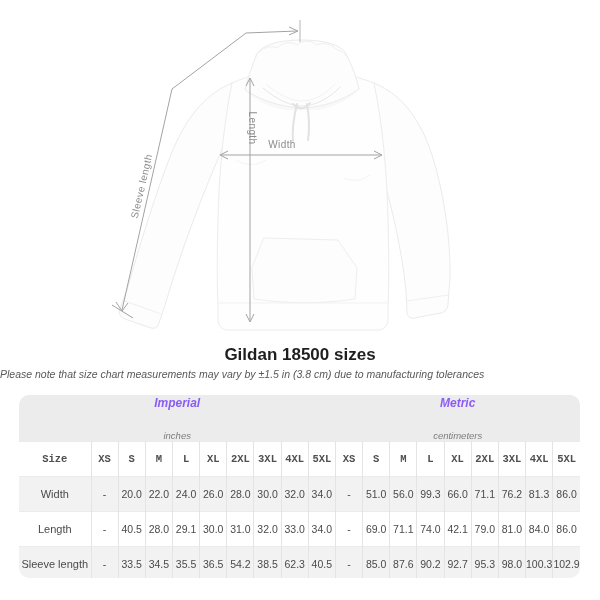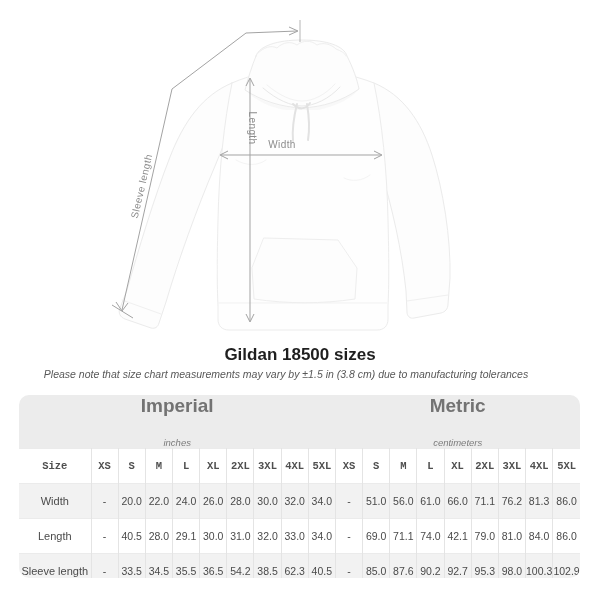--- a/index.html
+++ b/index.html
@@ -7,37 +7,37 @@
     position:relative; width:600px; height:600px; background:#ffffff;
     font-family:"Liberation Sans", sans-serif; overflow:hidden;
   }
   .figure { position:absolute; left:0; top:0; width:600px; height:345px; }
   .dim-label { font-size:10px; fill:#8c8c8c; letter-spacing:0.4px; }
   .title {
     position:absolute; top:345px; left:0; width:600px; text-align:center;
     font-size:17px; font-weight:700; color:#1f1f1f;
   }
   .subtitle {
-    position:absolute; top:368px; left:8px; width:556px; text-align:center;
+    position:absolute; top:368px; left:0; width:556px; 
     font-size:10.5px; font-style:italic; color:#585858;
   }
   .table-wrap {
     position:absolute; left:19px; top:395px; width:561px; height:183px;
     border-radius:10px; overflow:hidden; background:#fff;
   }
   table.size-table {
     width:100%; height:100%; border-collapse:collapse; table-layout:fixed;
   }
   .size-table col.label-col { width:72px; }
   .size-table th, .size-table td {
     padding:0; text-align:center; vertical-align:middle;
     font-weight:400; color:#4a4a4a;
   }
   tr.band-row th { background:var(--band_bg,#ececec); height:46px; border:none; }
-  .band-label { font-size:19px; font-weight:700; color:#737373; }
+  .band-label { font-size:12px; font-weight:700; font-style:italic; color:#8b5cf6; }
   .band-sub { font-size:9.5px; font-style:italic; color:#7d7d7d; margin-top:20px; }
   tr.size-row th {
     height:34px; font-size:10.5px; font-weight:700; color:#4f4f4f; background:#fff;font-family:Liberation Mono, monospace;
   }
   tr.data-row td { height:34px; font-size:10.5px; }
   tr.data-row td.row-label { font-size:11px; }
   tr.size-row th + th, tr.data-row td + td { border-left:1px solid #e4e4e4; }
   tr.size-row, tr.data-row { border-top:1px solid #ebebeb; }
   tr.stripe td { background:var(--stripe_bg,#f2f2f2); }
 </style>
@@ -143,21 +143,21 @@
         <td>22.0</td>
         <td>24.0</td>
         <td>26.0</td>
         <td>28.0</td>
         <td>30.0</td>
         <td>32.0</td>
         <td>34.0</td>
         <td>-</td>
         <td>51.0</td>
         <td>56.0</td>
-        <td>61.0</td>
+        <td>99.3</td>
         <td>66.0</td>
         <td>71.1</td>
         <td>76.2</td>
         <td>81.3</td>
         <td>86.0</td>
       </tr>
       <tr class="data-row">
         <td class="row-label">Length</td>
         <td>-</td>
         <td>40.5</td>

